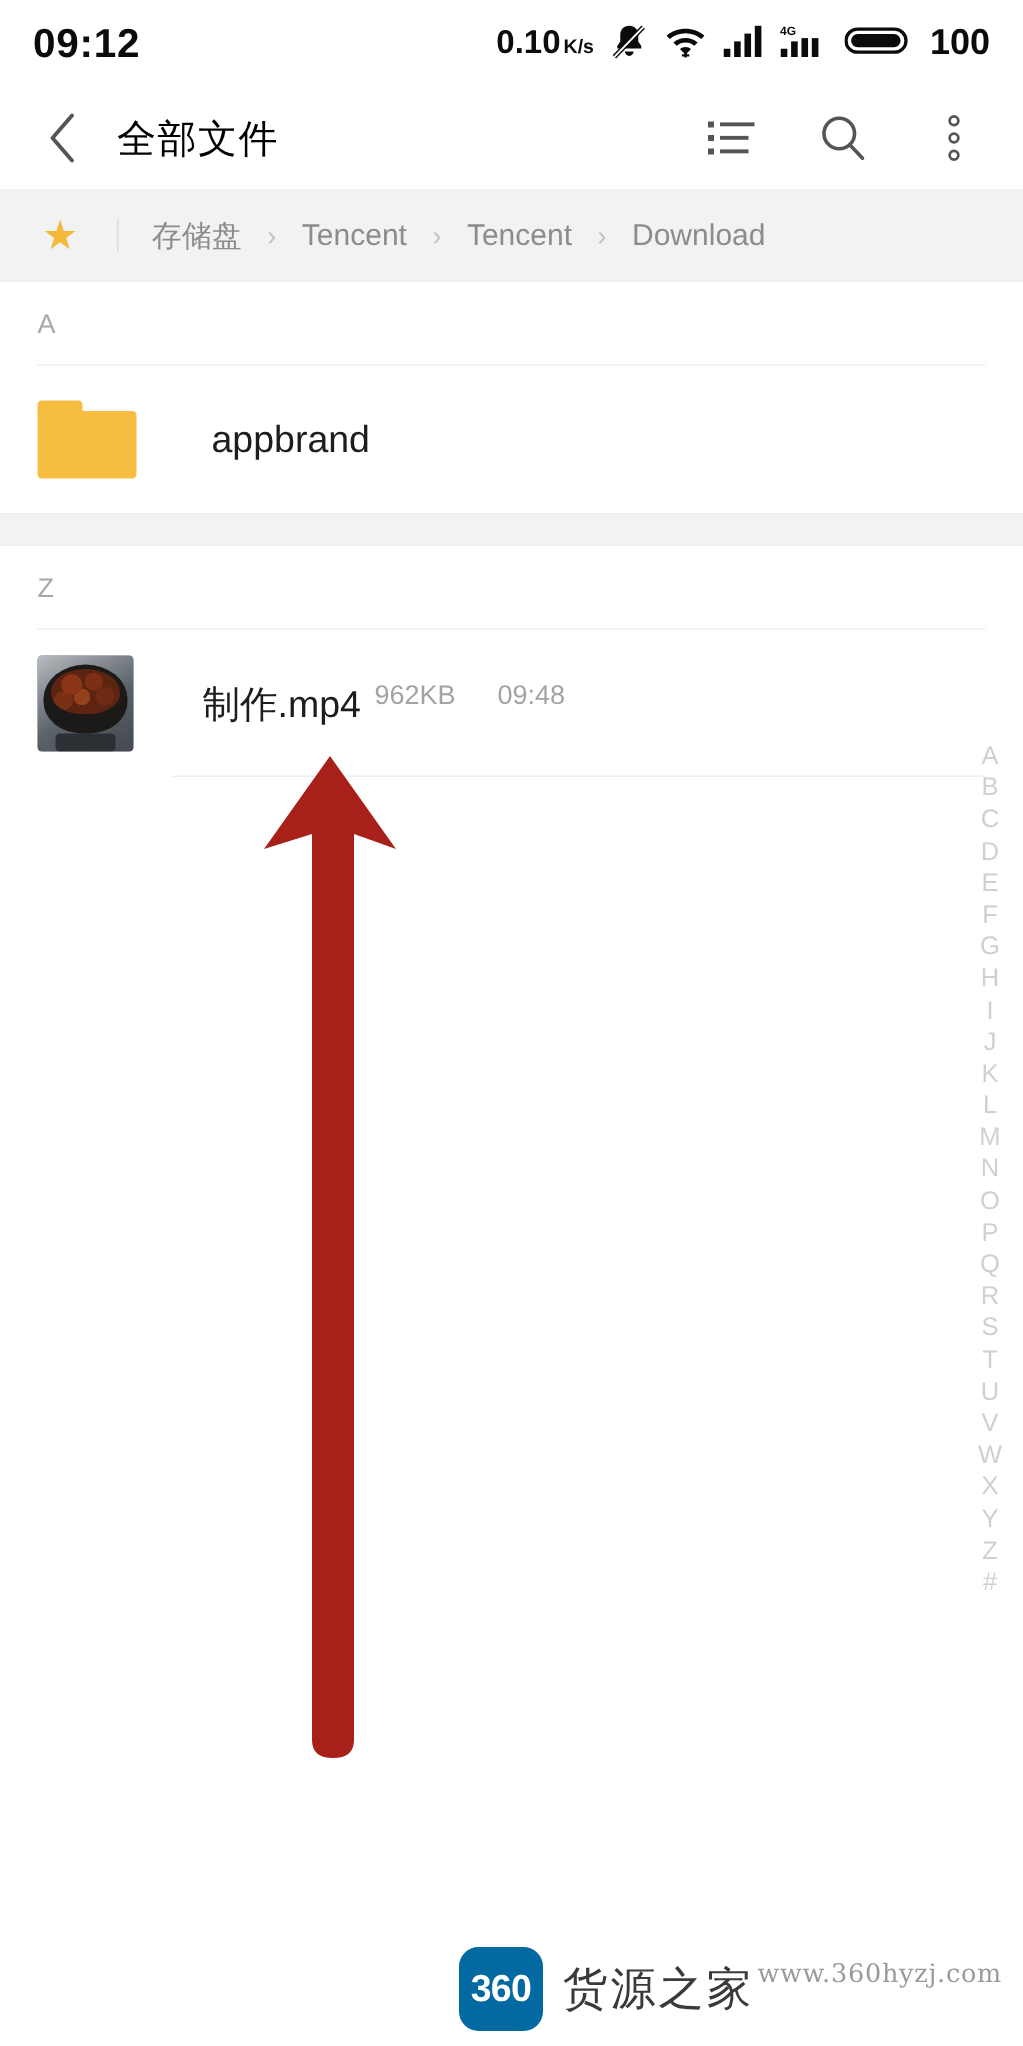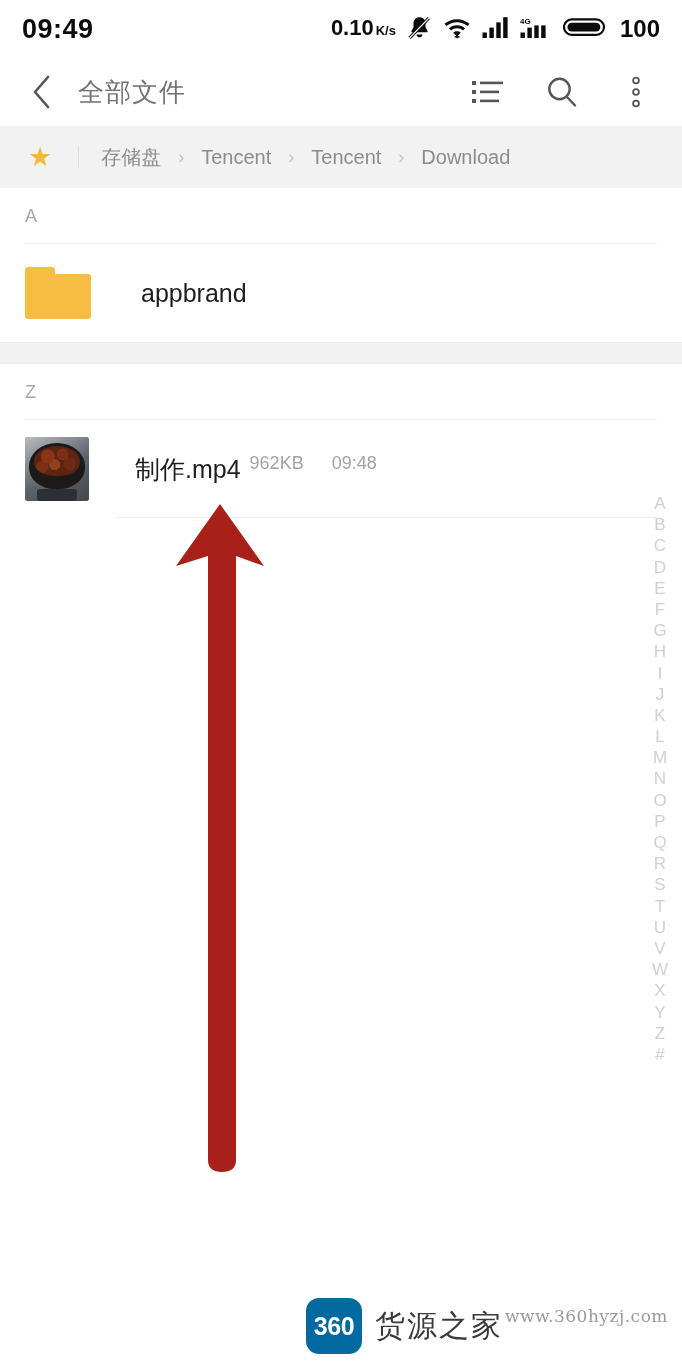--- a/index.html
+++ b/index.html
@@ -24,21 +24,21 @@
   .netspeed .unit b { font-weight:700; }
   .batt-pct { font-size:24px; font-weight:700; color:#0b0b0b; margin-left:2px; }
   .ico { display:block; }
 
   
   .appbar {
     position:absolute; top:58px; left:0; width:682px; height:68px;
     display:flex; align-items:center; padding:0 20px;
   }
   .back-btn { width:44px; height:44px; display:flex; align-items:center; justify-content:center; }
-  .appbar-title { font-size:26px; color:#737373; margin-left:14px; letter-spacing:1px; }
+  .appbar-title { font-size:26px; color:#000000; margin-left:14px; letter-spacing:1px; }
   .appbar-actions { margin-left:auto; display:flex; align-items:center; gap:34px; padding-right:6px; }
   .act { width:40px; height:40px; display:flex; align-items:center; justify-content:center; }
 
   
   .breadcrumb {
     position:absolute; top:126px; left:0; width:682px; height:62px;
     background:#f2f2f2;
     display:flex; align-items:center; padding:0 28px;
     overflow:hidden;
   }
@@ -123,21 +123,21 @@
   .wm-text { display:flex; flex-direction:row; gap:2px; }
   .wm-title { font-size:30px; color:#3a3a3a; font-family:"DejaVu Sans", sans-serif; letter-spacing:2px; }
   .wm-url { font-size:17px; color:#9a9a9a; font-family:"DejaVu Serif", serif; letter-spacing:0.5px; }
 </style>
 </head>
 <body>
 
 <div id="phone">
 
   <div class="statusbar">
-    <div class="clock">09:49</div>
+    <div class="clock">09:12</div>
     <div class="status-right">
 
       <div class="netspeed">
         <span>0.10</span>
         <span class="unit">
           <b>K</b>/<b>s</b>
         </span>
       </div>
 
       <svg class="ico" width="25" height="26" viewBox="0 0 25 26">

